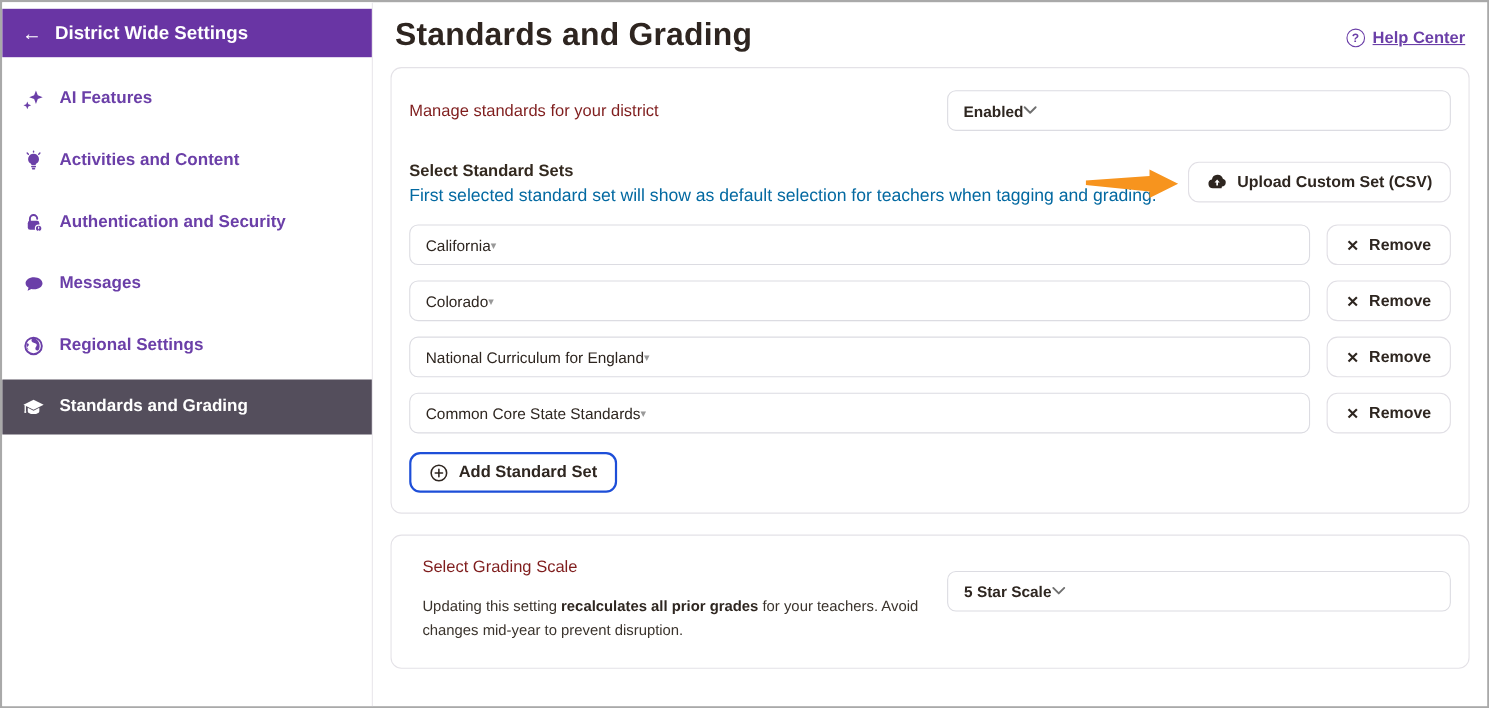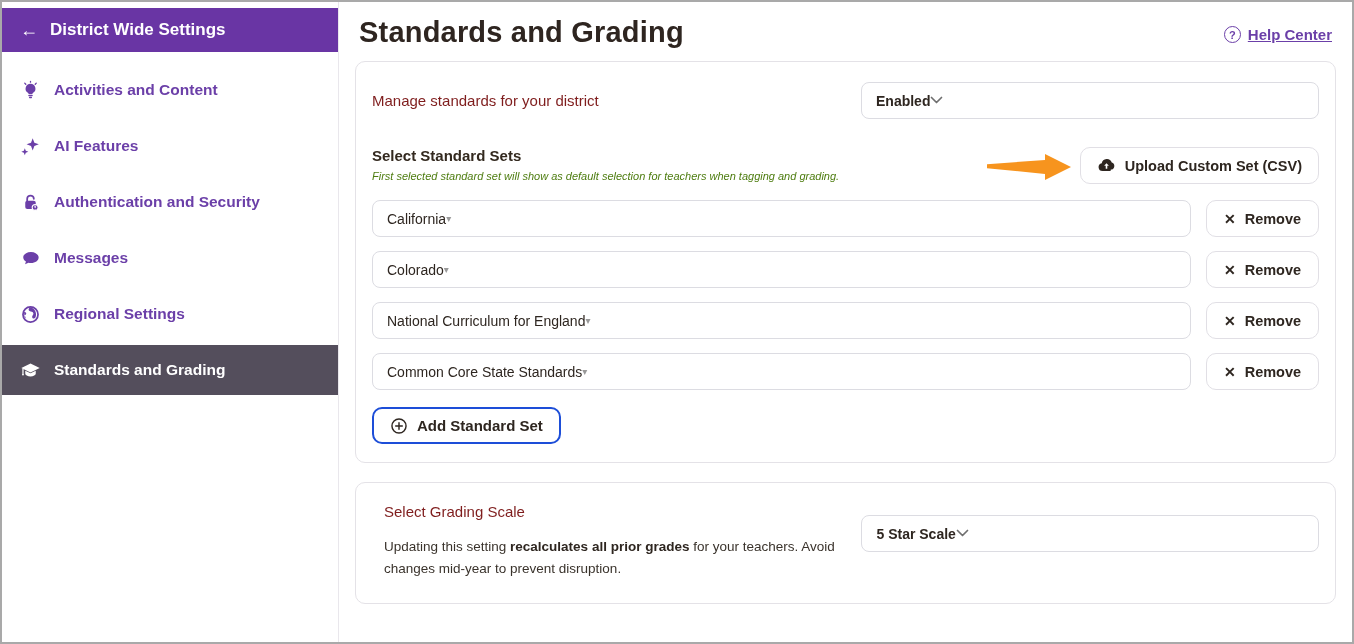--- a/index.html
+++ b/index.html
@@ -106,21 +106,21 @@
   .select-wide { width: 458px; font-weight: 600; }
   .chevron svg { width: 13px; height: 9px; display: block; }
 
   
   .sets-header {
     display: flex; justify-content: space-between; align-items: flex-start;
     position: relative;
     margin-bottom: 16px;
   }
   .sets-heading { font-weight: 700; font-size: 15px; color: #33291f; }
-  .sets-desc { font-size: 11px; color: #4d7c0f; margin-top: 6px; font-style: italic; }
+  .sets-desc { font-size: 16px; color: #0369a1; margin-top: 6px; }
   .upload-btn {
     display: flex; align-items: center; gap: 9px;
     height: 37px; padding: 0 16px;
     border: 1px solid #e1dfe5; border-radius: 10px;
     background: #fff;
     font-weight: 700; font-size: 14.5px; color: #2e2620;
     cursor: pointer; flex: none;
   }
   .upload-btn svg { width: 19px; height: 19px; }
   .pointer-arrow {
@@ -164,37 +164,37 @@
 <aside class="sidebar">
   <div class="sidebar-header">
     <span class="back-arrow">←</span>
     <span>District Wide Settings</span>
   </div>
   <nav class="nav">
 
     <div class="nav-item">
       <span class="nav-icon">
         <svg viewBox="0 0 24 24">
+          <path class="ic-fill" d="M14.5 2.5l1.9 5.1 5.1 1.9-5.1 1.9-1.9 5.1-1.9-5.1-5.1-1.9 5.1-1.9z"></path>
+          <path class="ic-fill" d="M5.5 14l1.1 2.9 2.9 1.1-2.9 1.1-1.1 2.9-1.1-2.9L1.5 18l2.9-1.1z"></path>
+        </svg>
+      </span>
+      <span>AI Features</span>
+    </div>
+
+    <div class="nav-item">
+      <span class="nav-icon">
+        <svg viewBox="0 0 24 24">
           <path class="ic-fill" d="M12 4.2a5.6 5.6 0 0 0-3 10.34c.46.3.74.76.84 1.36h4.32c.1-.6.38-1.06.84-1.36A5.6 5.6 0 0 0 12 4.2z"></path>
           <rect class="ic-fill" x="9.4" y="16.8" width="5.2" height="1.7" rx="0.85"></rect>
           <rect class="ic-fill" x="10.2" y="19.2" width="3.6" height="1.6" rx="0.8"></rect>
           <path class="ic-stroke" stroke-width="1.5" stroke-linecap="round" d="M5.4 3.6l1.2 1.2M18.6 3.6l-1.2 1.2M12 1.6v.9"></path>
         </svg>
       </span>
       <span>Activities and Content</span>
-    </div>
-
-    <div class="nav-item">
-      <span class="nav-icon">
-        <svg viewBox="0 0 24 24">
-          <path class="ic-fill" d="M14.5 2.5l1.9 5.1 5.1 1.9-5.1 1.9-1.9 5.1-1.9-5.1-5.1-1.9 5.1-1.9z"></path>
-          <path class="ic-fill" d="M5.5 14l1.1 2.9 2.9 1.1-2.9 1.1-1.1 2.9-1.1-2.9L1.5 18l2.9-1.1z"></path>
-        </svg>
-      </span>
-      <span>AI Features</span>
     </div>
 
     <div class="nav-item">
       <span class="nav-icon">
         <svg viewBox="0 0 24 24">
           <path class="ic-stroke" stroke-width="2" stroke-linecap="round" d="M8.2 10V7.8a3.8 3.8 0 0 1 7.6 0"></path>
           <rect class="ic-fill" x="6" y="10" width="12" height="9.4" rx="2.4"></rect>
           <circle cx="17.3" cy="17.8" r="3.4" class="ic-fill" stroke="#ffffff" stroke-width="1.2"></circle>
           <rect x="16.7" y="15.8" width="1.2" height="2.6" rx="0.6" fill="#ffffff"></rect>
           <rect x="16.7" y="19.2" width="1.2" height="1.2" rx="0.6" fill="#ffffff"></rect>

